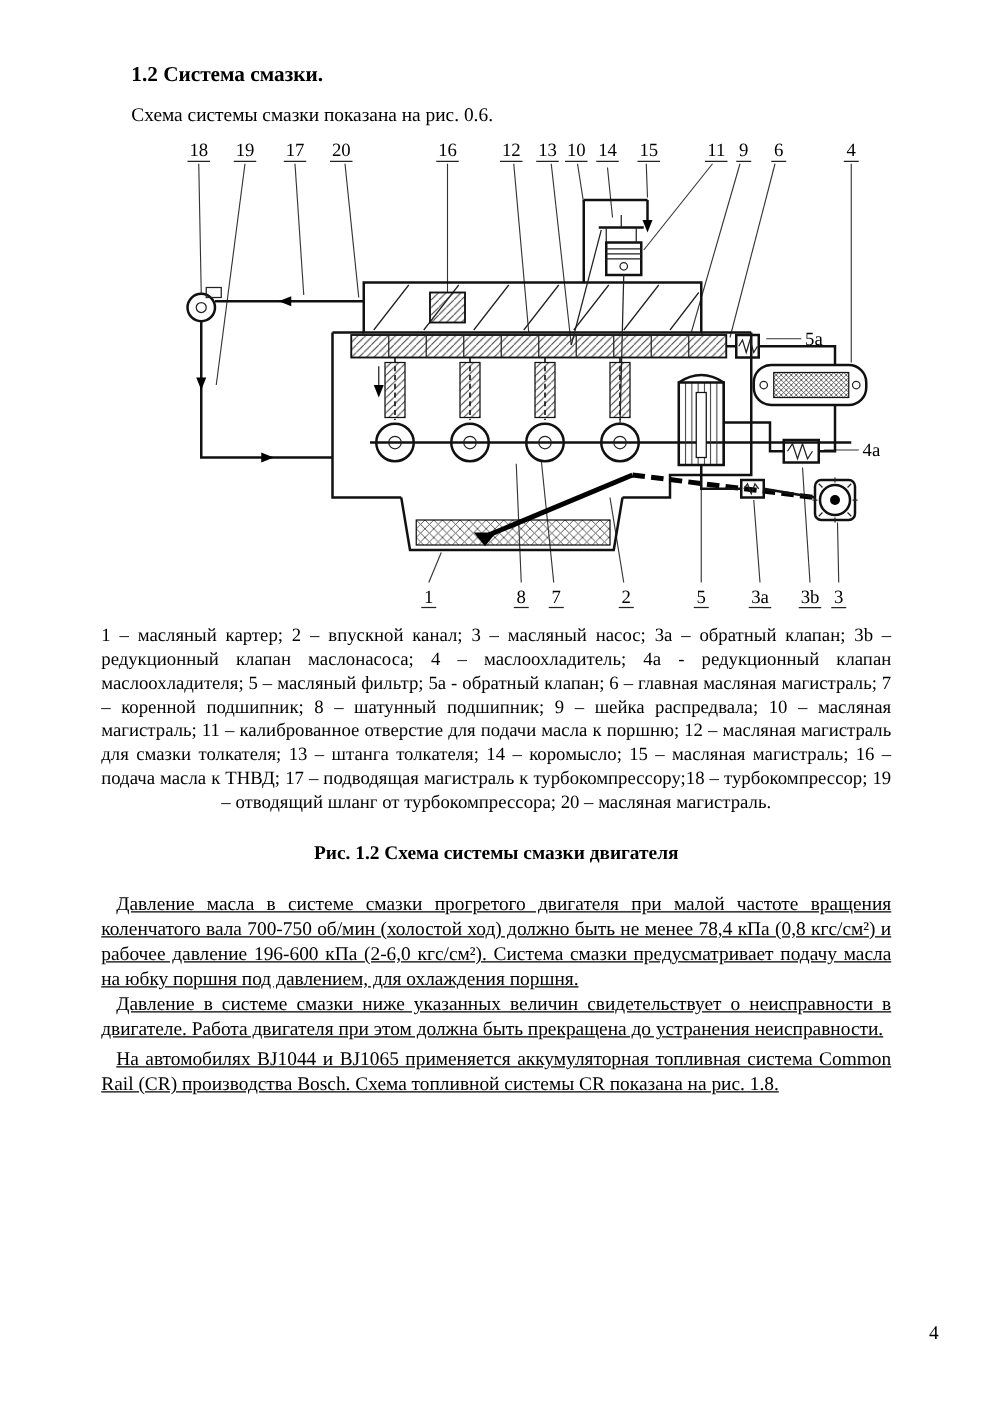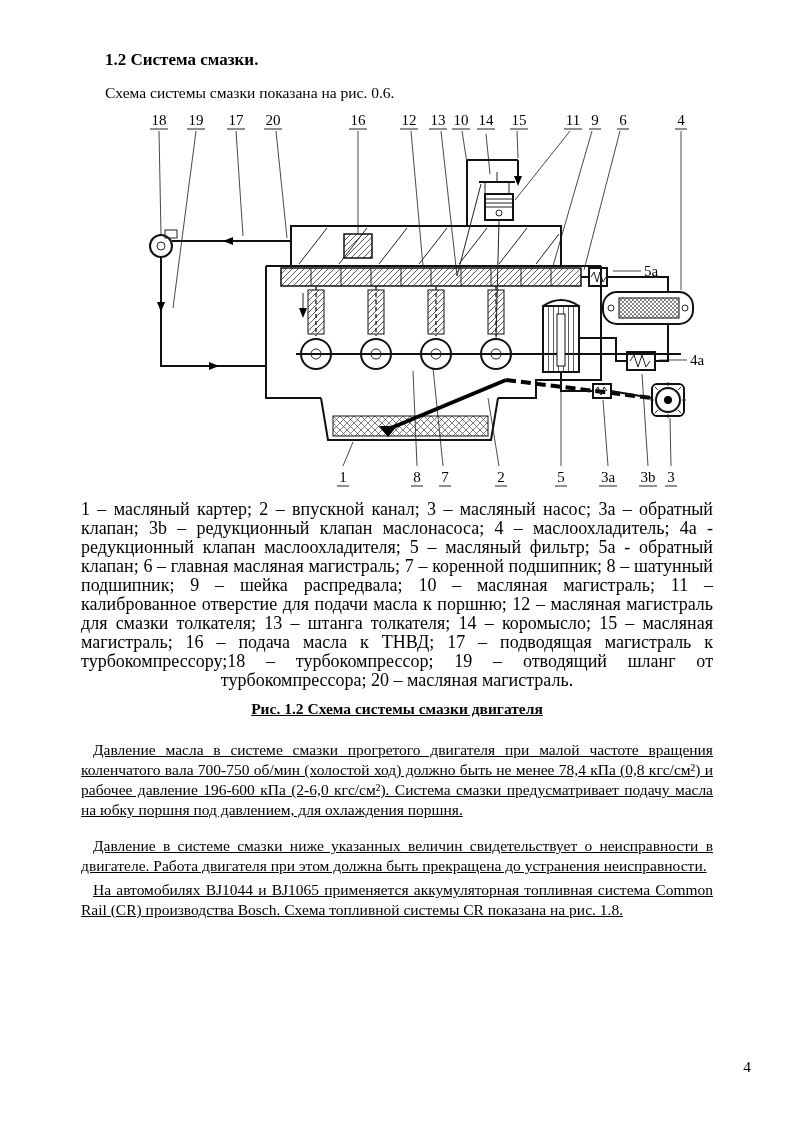--- a/index.html
+++ b/index.html
@@ -8,27 +8,27 @@
     font-family:"Liberation Serif","DejaVu Serif",serif;color:#000;overflow:hidden;
   }
   .content{padding:50px 80px 0 81px;}
   .h-sec{font-size:17px;font-weight:bold;margin:0;}
   .h-12{margin:0 0 14px 24px;}
   .h-13{margin:28px 0 10px 0;}
   .intro{font-size:15.5px;margin:0 0 4px 0;text-indent:24px;}
   .figure{position:relative;width:632px;height:380px;margin:6px 0 2px 0;}
   .figure svg{position:absolute;left:0;top:0;}
   .legend{
-    font-size:18px;line-height:19px;margin:12px 0 0 0;
+    font-size:15px;line-height:19px;margin:12px 0 0 0;
     text-align:justify;text-align-last:center;
   }
-  .caption{font-size:15.5px;font-weight:bold;text-align:center;margin:10px 0 0 0;text-decoration:underline;}
+  .caption{font-size:15.5px;font-weight:bold;text-align:center;margin:22px 0 0 0;}
   .body{font-size:15.5px;line-height:20px;text-align:justify;margin:0;text-indent:12px;text-decoration:underline;}
   .p1{margin-top:22px;}
-  .p2{margin-top:16px;}
+  .p2{}
   .p3{margin-top:4px;}
   .p4{margin-top:0;}
   .pagenum{position:absolute;right:42px;bottom:46px;font-size:15.5px;}
   svg text{font-family:"Liberation Serif","DejaVu Serif",serif;font-size:15px;fill:#000;}
   svg .num{text-anchor:middle;}
   svg .pipe{stroke:#111;stroke-width:2;fill:none;}
   svg .thin{stroke:#222;stroke-width:1;fill:none;}
   svg .lead{stroke:#333;stroke-width:0.9;fill:none;}
   svg .bold{stroke:#000;stroke-width:4;fill:none;}
 </style>

